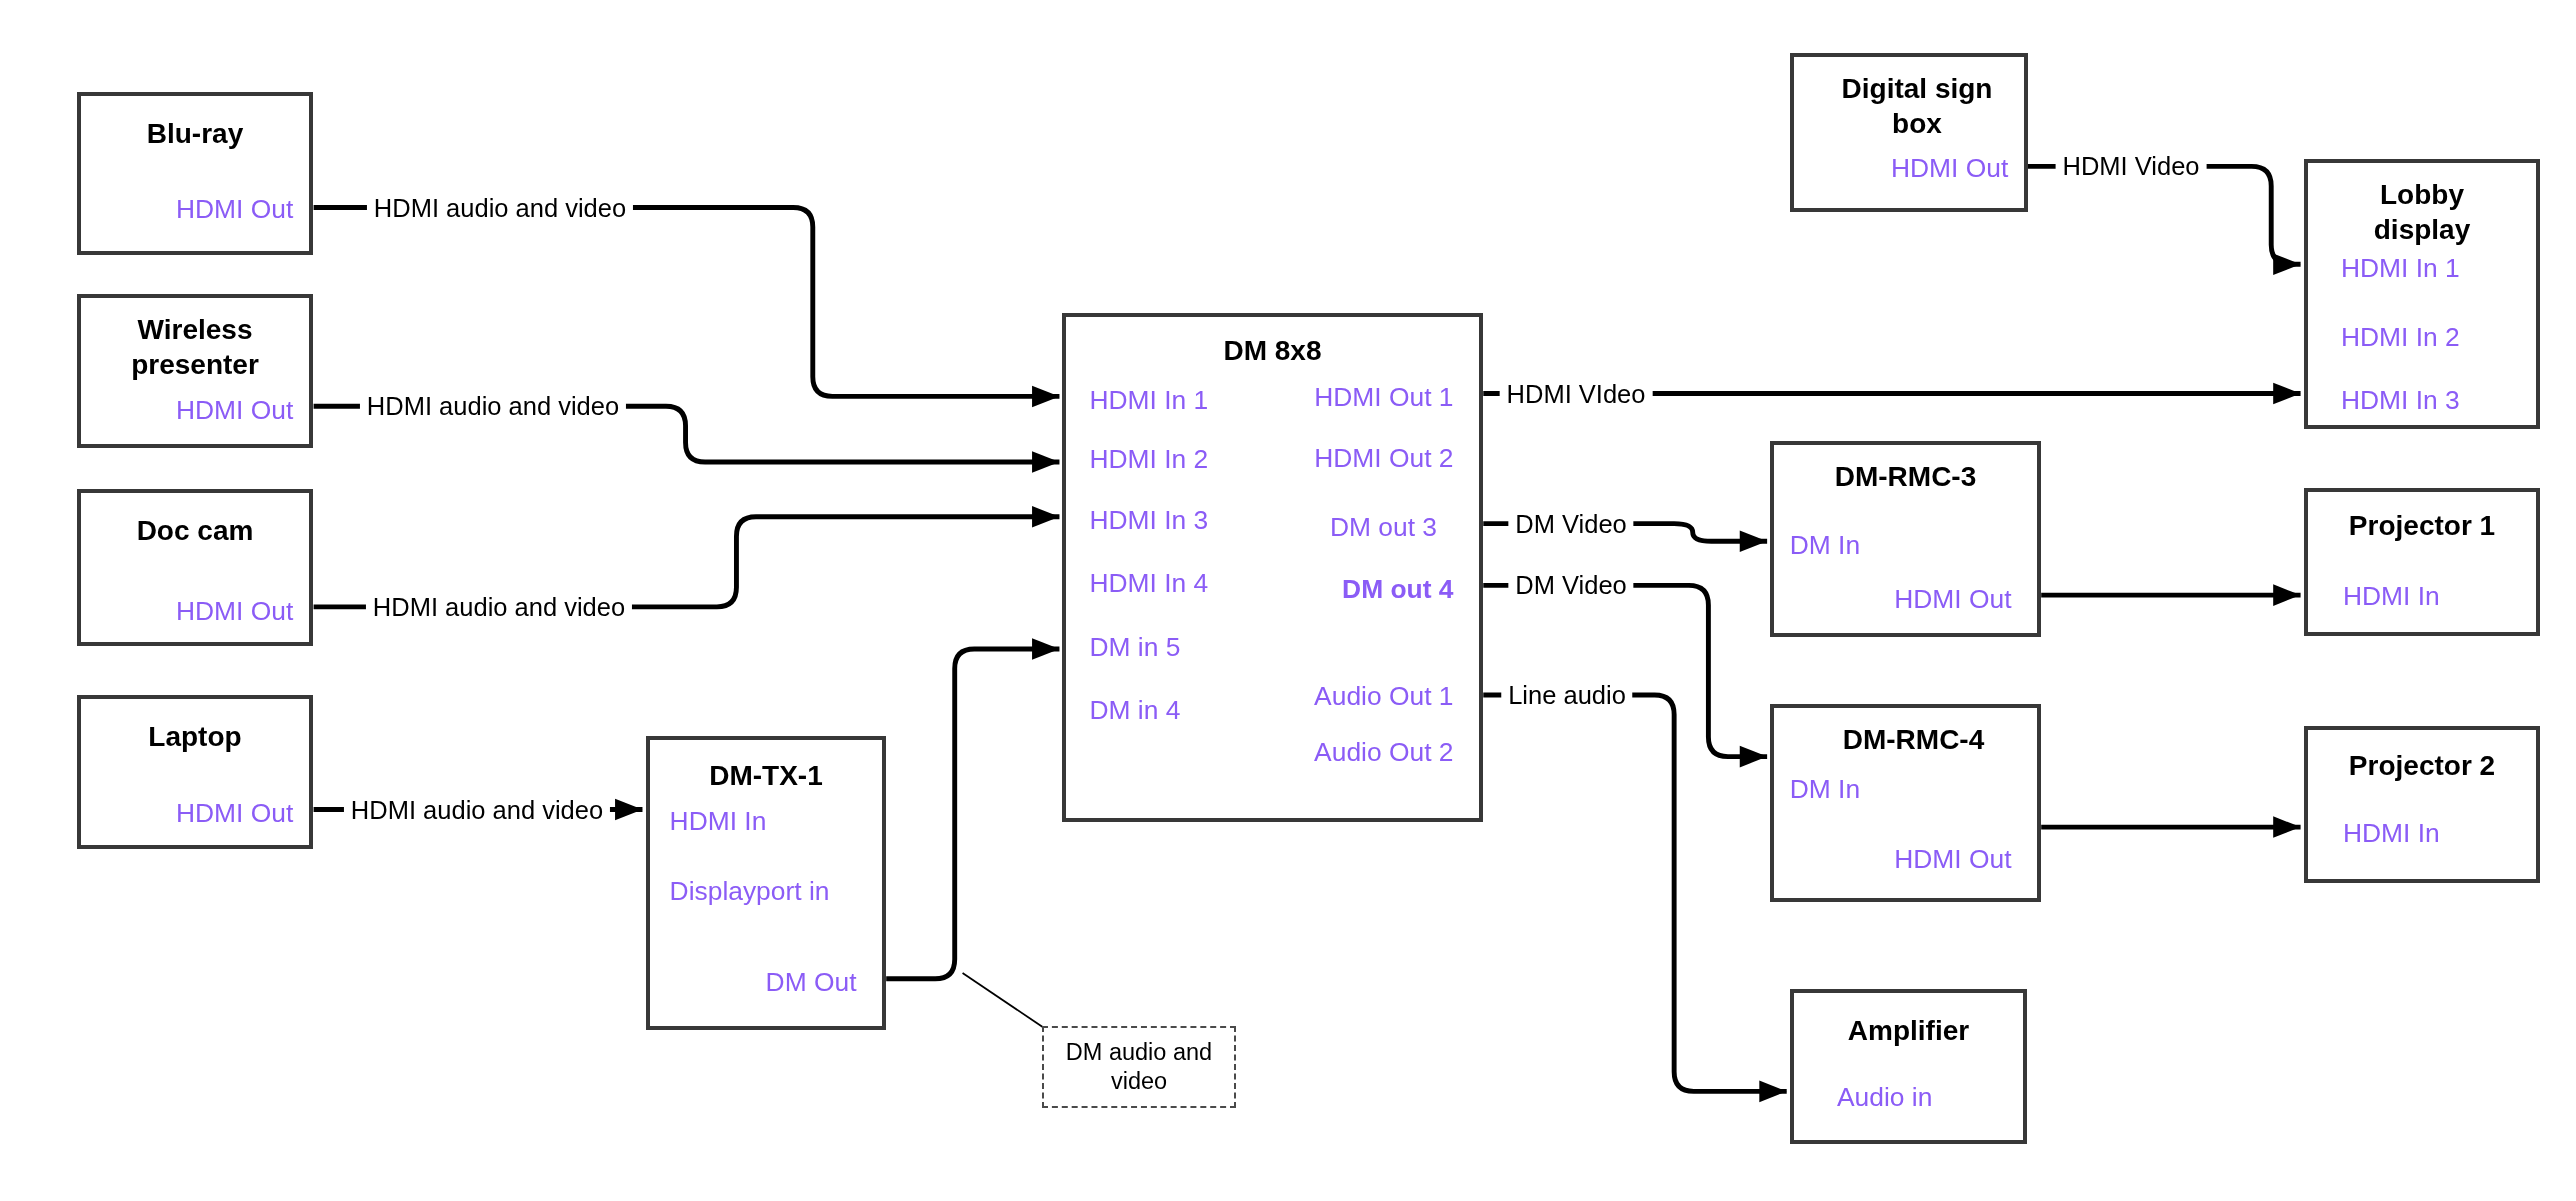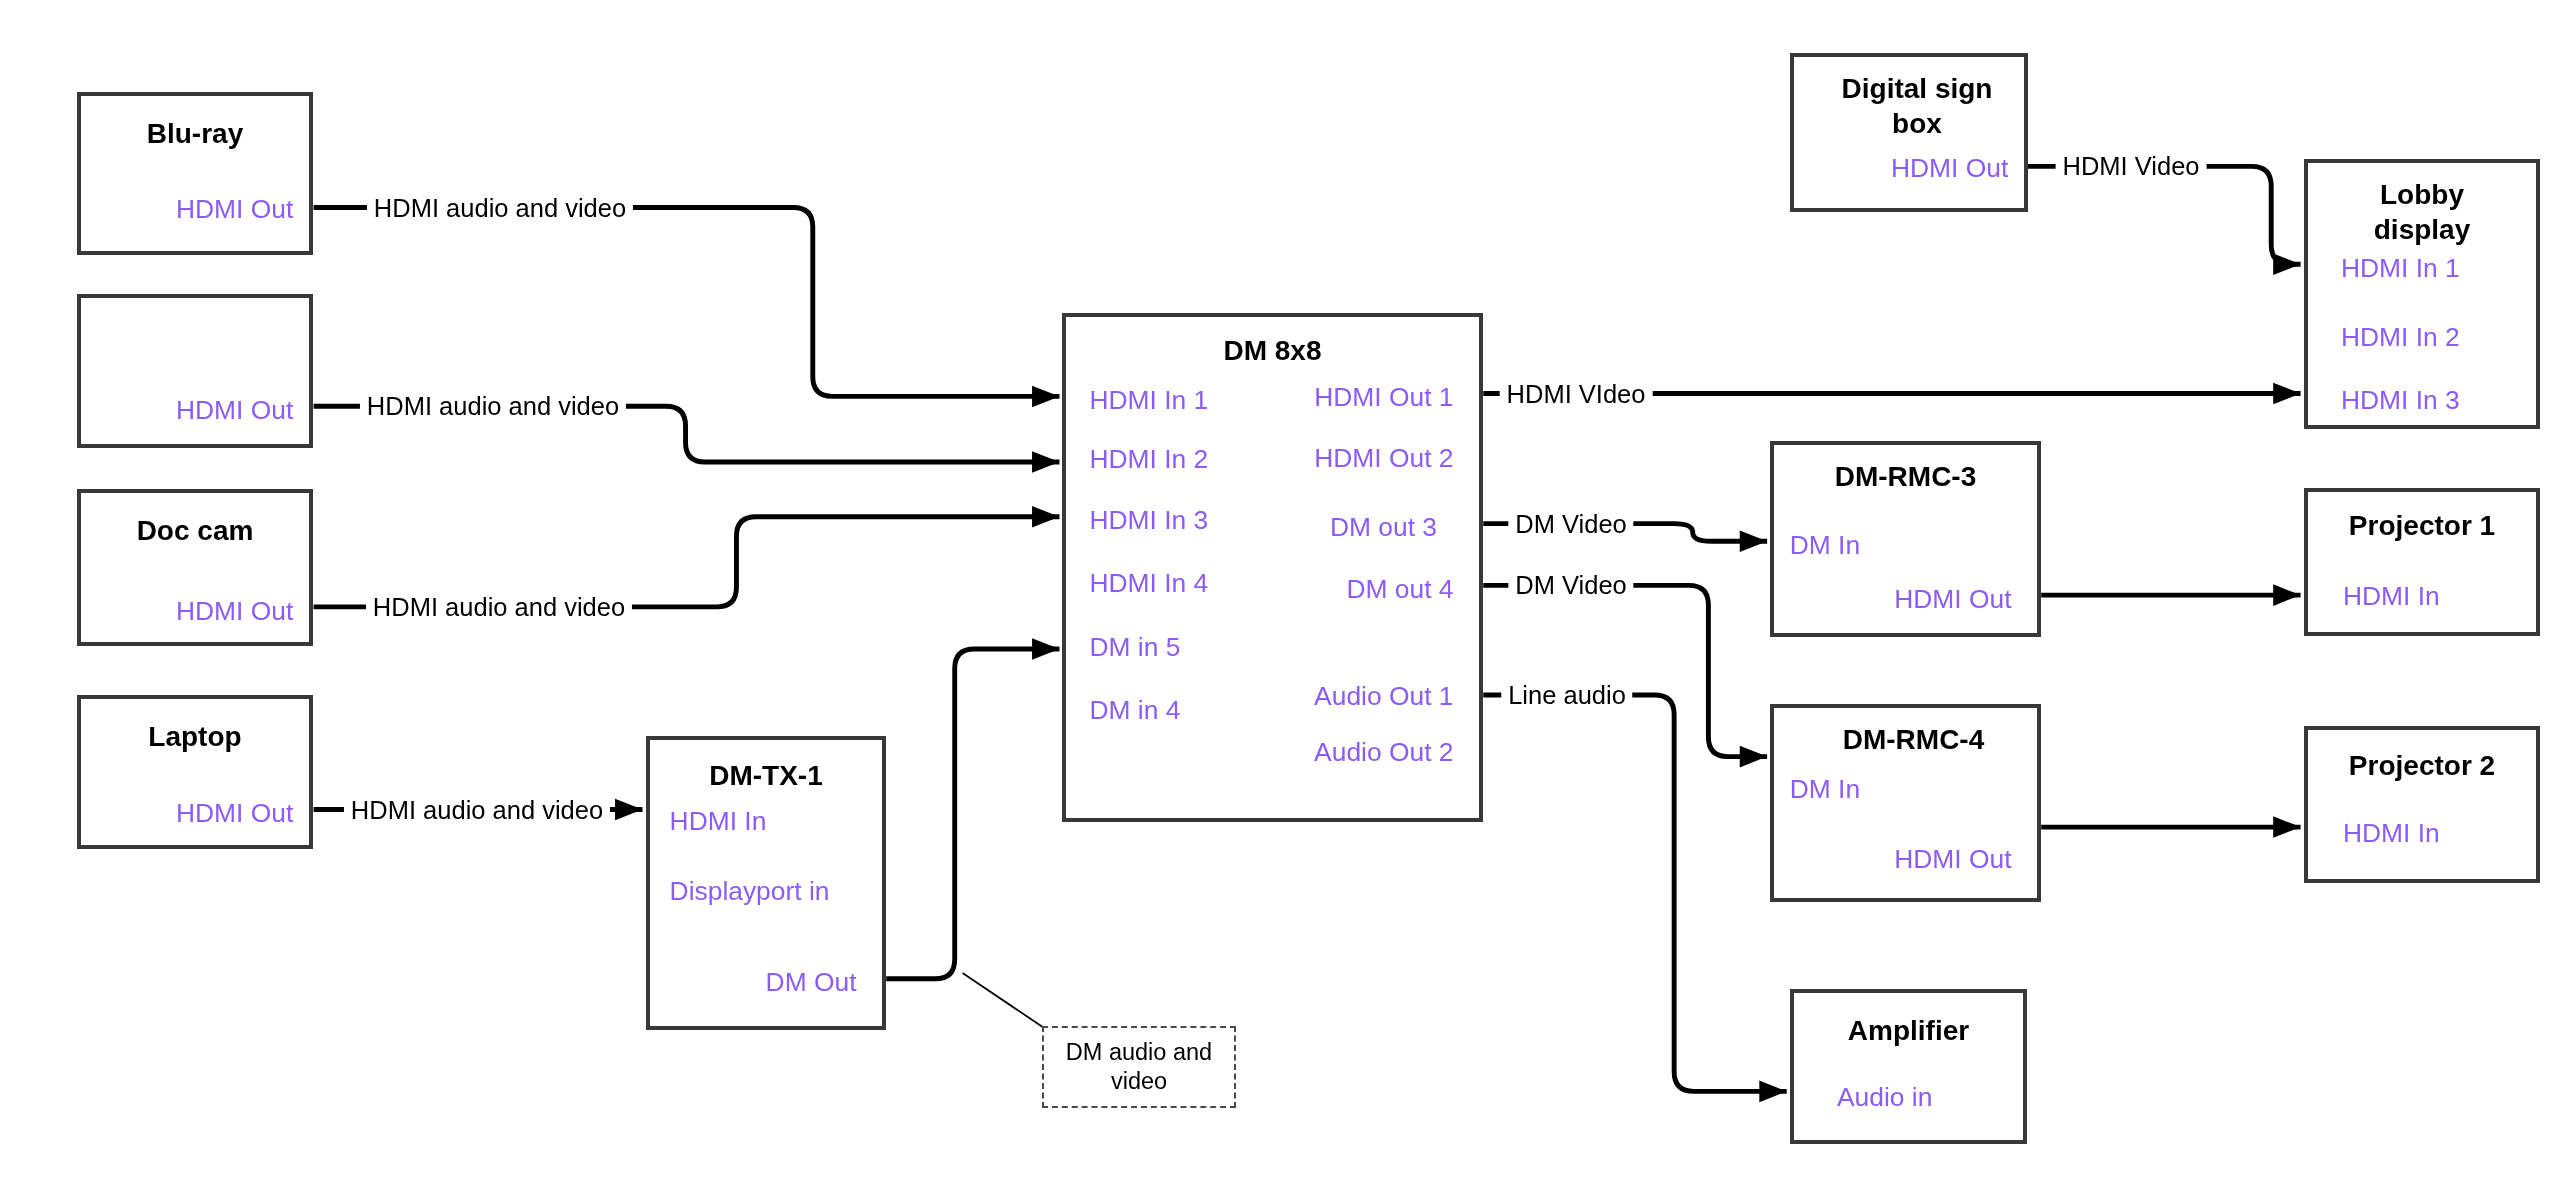--- a/index.html
+++ b/index.html
@@ -116,20 +116,21 @@
   <span class="wire-label" style="left:1571px; top:524px;">DM Video</span>
   <span class="wire-label" style="left:1571px; top:585px;">DM Video</span>
   <span class="wire-label" style="left:1567px; top:695px;">Line audio</span>
 
   <div class="box" style="left:77px; top:92px; width:236px; height:163px;">
     <div class="box-title" style="margin-top:19.6px;">Blu-ray</div>
     <div class="port pr" style="top:98px;">HDMI Out</div>
   </div>
 
   <div class="box" style="left:77px; top:294px; width:236px; height:154px;">
+    <div class="box-title" style="margin-top:13.7px;">Wireless presenter</div>
     <div class="port pr" style="top:97px;">HDMI Out</div>
   </div>
 
   <div class="box" style="left:77px; top:489px; width:236px; height:157px;">
     <div class="box-title" style="margin-top:19.6px;">Doc cam</div>
     <div class="port pr" style="top:103px;">HDMI Out</div>
   </div>
 
   <div class="box" style="left:77px; top:695px; width:236px; height:154px;">
     <div class="box-title" style="margin-top:19.6px;">Laptop</div>
@@ -147,21 +148,21 @@
     <div class="box-title" style="margin-top:15.7px;">DM 8x8</div>
     <div class="port pl" style="top:68px;">HDMI In 1</div>
     <div class="port pl" style="top:127px;">HDMI In 2</div>
     <div class="port pl" style="top:188px;">HDMI In 3</div>
     <div class="port pl" style="top:251px;">HDMI In 4</div>
     <div class="port pl" style="top:315px;">DM in 5</div>
     <div class="port pl" style="top:378px;">DM in 4</div>
     <div class="port pr" style="right:25.5px; top:65px;">HDMI Out 1</div>
     <div class="port pr" style="right:25.5px; top:126px;">HDMI Out 2</div>
     <div class="port pr" style="right:42px; top:195px;">DM out 3</div>
-    <div class="port pr" style="right:25.5px; top:257px;">DM out 4</div>
+    <div class="port pr" style="right:25.5px; top:257px;font-weight:bold;">DM out 4</div>
     <div class="port pr" style="right:25.5px; top:364px;">Audio Out 1</div>
     <div class="port pr" style="right:25.5px; top:420px;">Audio Out 2</div>
   </div>
 
   <div class="box" style="left:1790px; top:53px; width:238px; height:159px;padding-left:16px;">
     <div class="box-title" style="margin:13.7px auto 0; width:166px;">Digital sign box</div>
     <div class="port pr" style="top:96px;">HDMI Out</div>
   </div>
 
   <div class="box" style="left:2304px; top:159px; width:236px; height:270px;">

